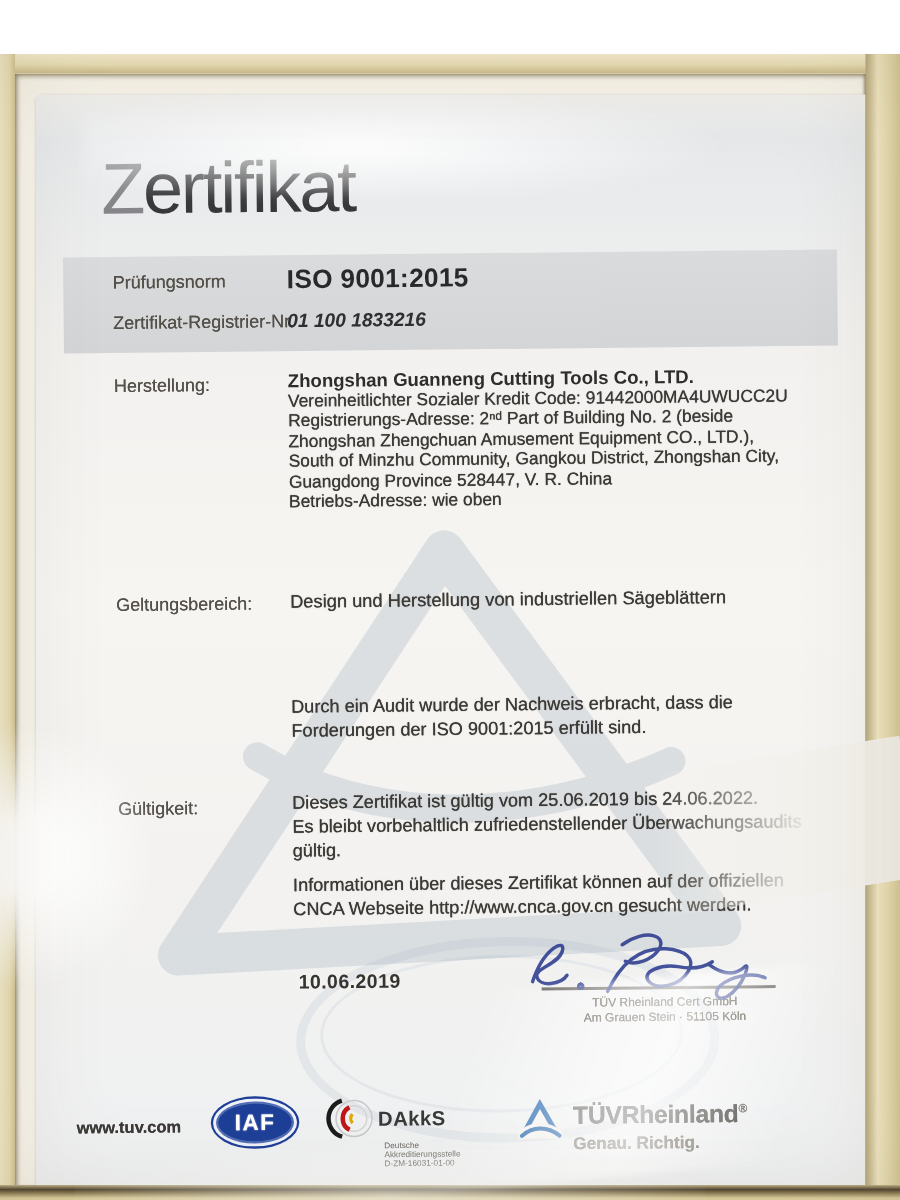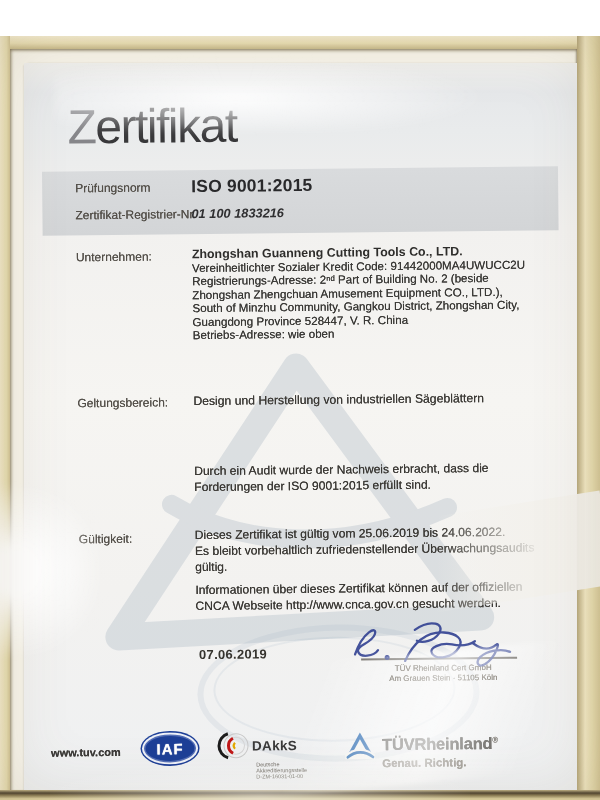--- a/index.html
+++ b/index.html
@@ -89,21 +89,21 @@
       <div class="abs wm seal2"></div>
 
       <div class="abs cert-title">Zertifikat</div>
 
       <div class="abs band"></div>
       <div class="abs lbl" style="left:53px;top:116px;">Prüfungsnorm</div>
       <div class="abs val-big" style="left:169px;top:112px;">ISO 9001:2015</div>
       <div class="abs lbl" style="left:53px;top:143px;">Zertifikat-Registrier-Nr.</div>
       <div class="abs val-reg" style="left:169px;top:142px;">01 100 1833216</div>
 
-      <div class="abs lbl" style="left:53px;top:185px;">Unternehmen:</div>
+      <div class="abs lbl" style="left:53px;top:185px;">Herstellung:</div>
       <div class="abs co-name" style="left:169px;top:183px;">Zhongshan Guanneng Cutting Tools Co., LTD.</div>
       <div class="abs" style="left:169px;top:197px;z-index:3;">
         <span class="co-line">Vereinheitlichter Sozialer Kredit Code: 91442000MA4UWUCC2U</span>
         <span class="co-line">Registrierungs-Adresse: 2ⁿᵈ Part of Building No. 2 (beside</span>
         <span class="co-line">Zhongshan Zhengchuan Amusement Equipment CO., LTD.),</span>
         <span class="co-line">South of Minzhu Community, Gangkou District, Zhongshan City,</span>
         <span class="co-line">Guangdong Province 528447, V. R. China</span>
         <span class="co-line">Betriebs-Adresse: wie oben</span>
       </div>
 
@@ -120,21 +120,21 @@
         <span class="para-line">Dieses Zertifikat ist gültig vom 25.06.2019 bis 24.06.2022.</span>
         <span class="para-line">Es bleibt vorbehaltlich zufriedenstellender Überwachungsaudits</span>
         <span class="para-line">gültig.</span>
       </div>
 
       <div class="abs" style="left:169px;top:519px;z-index:3;">
         <span class="para-line">Informationen über dieses Zertifikat können auf der offiziellen</span>
         <span class="para-line">CNCA Webseite http://www.cnca.gov.cn gesucht werden.</span>
       </div>
 
-      <div class="abs date-t" style="left:172px;top:583px;">07.06.2019</div>
+      <div class="abs date-t" style="left:172px;top:583px;">10.06.2019</div>
       <svg class="abs" style="left:320px;top:556px;z-index:4;" width="180" height="50" viewBox="0 0 180 50">
         <g fill="none" stroke="#2c3c8f" stroke-width="2.3" stroke-linecap="round" opacity=".88">
           <path d="M8 36 C16 13 31 7 28 16 C25 25 9 27 11 33 C13 40 27 38 31 32"></path>
           <path d="M40 38 a1.4 1.4 0 1 0 .1 0"></path>
           <path d="M68 12 C84 1 99 6 92 16 C87 23 76 26 70 23"></path>
           <path d="M58 43 C68 22 82 14 97 15 C110 16 117 22 112 30 C106 40 90 43 85 36 C81 30 94 25 105 27 C114 29 122 28 128 24"></path>
           <path d="M126 26 C134 32 142 34 149 28 C154 23 149 40 138 47 C131 51 128 45 133 40 C140 34 154 31 163 35"></path>
         </g>
       </svg>
       <div class="abs sig-line"></div>

